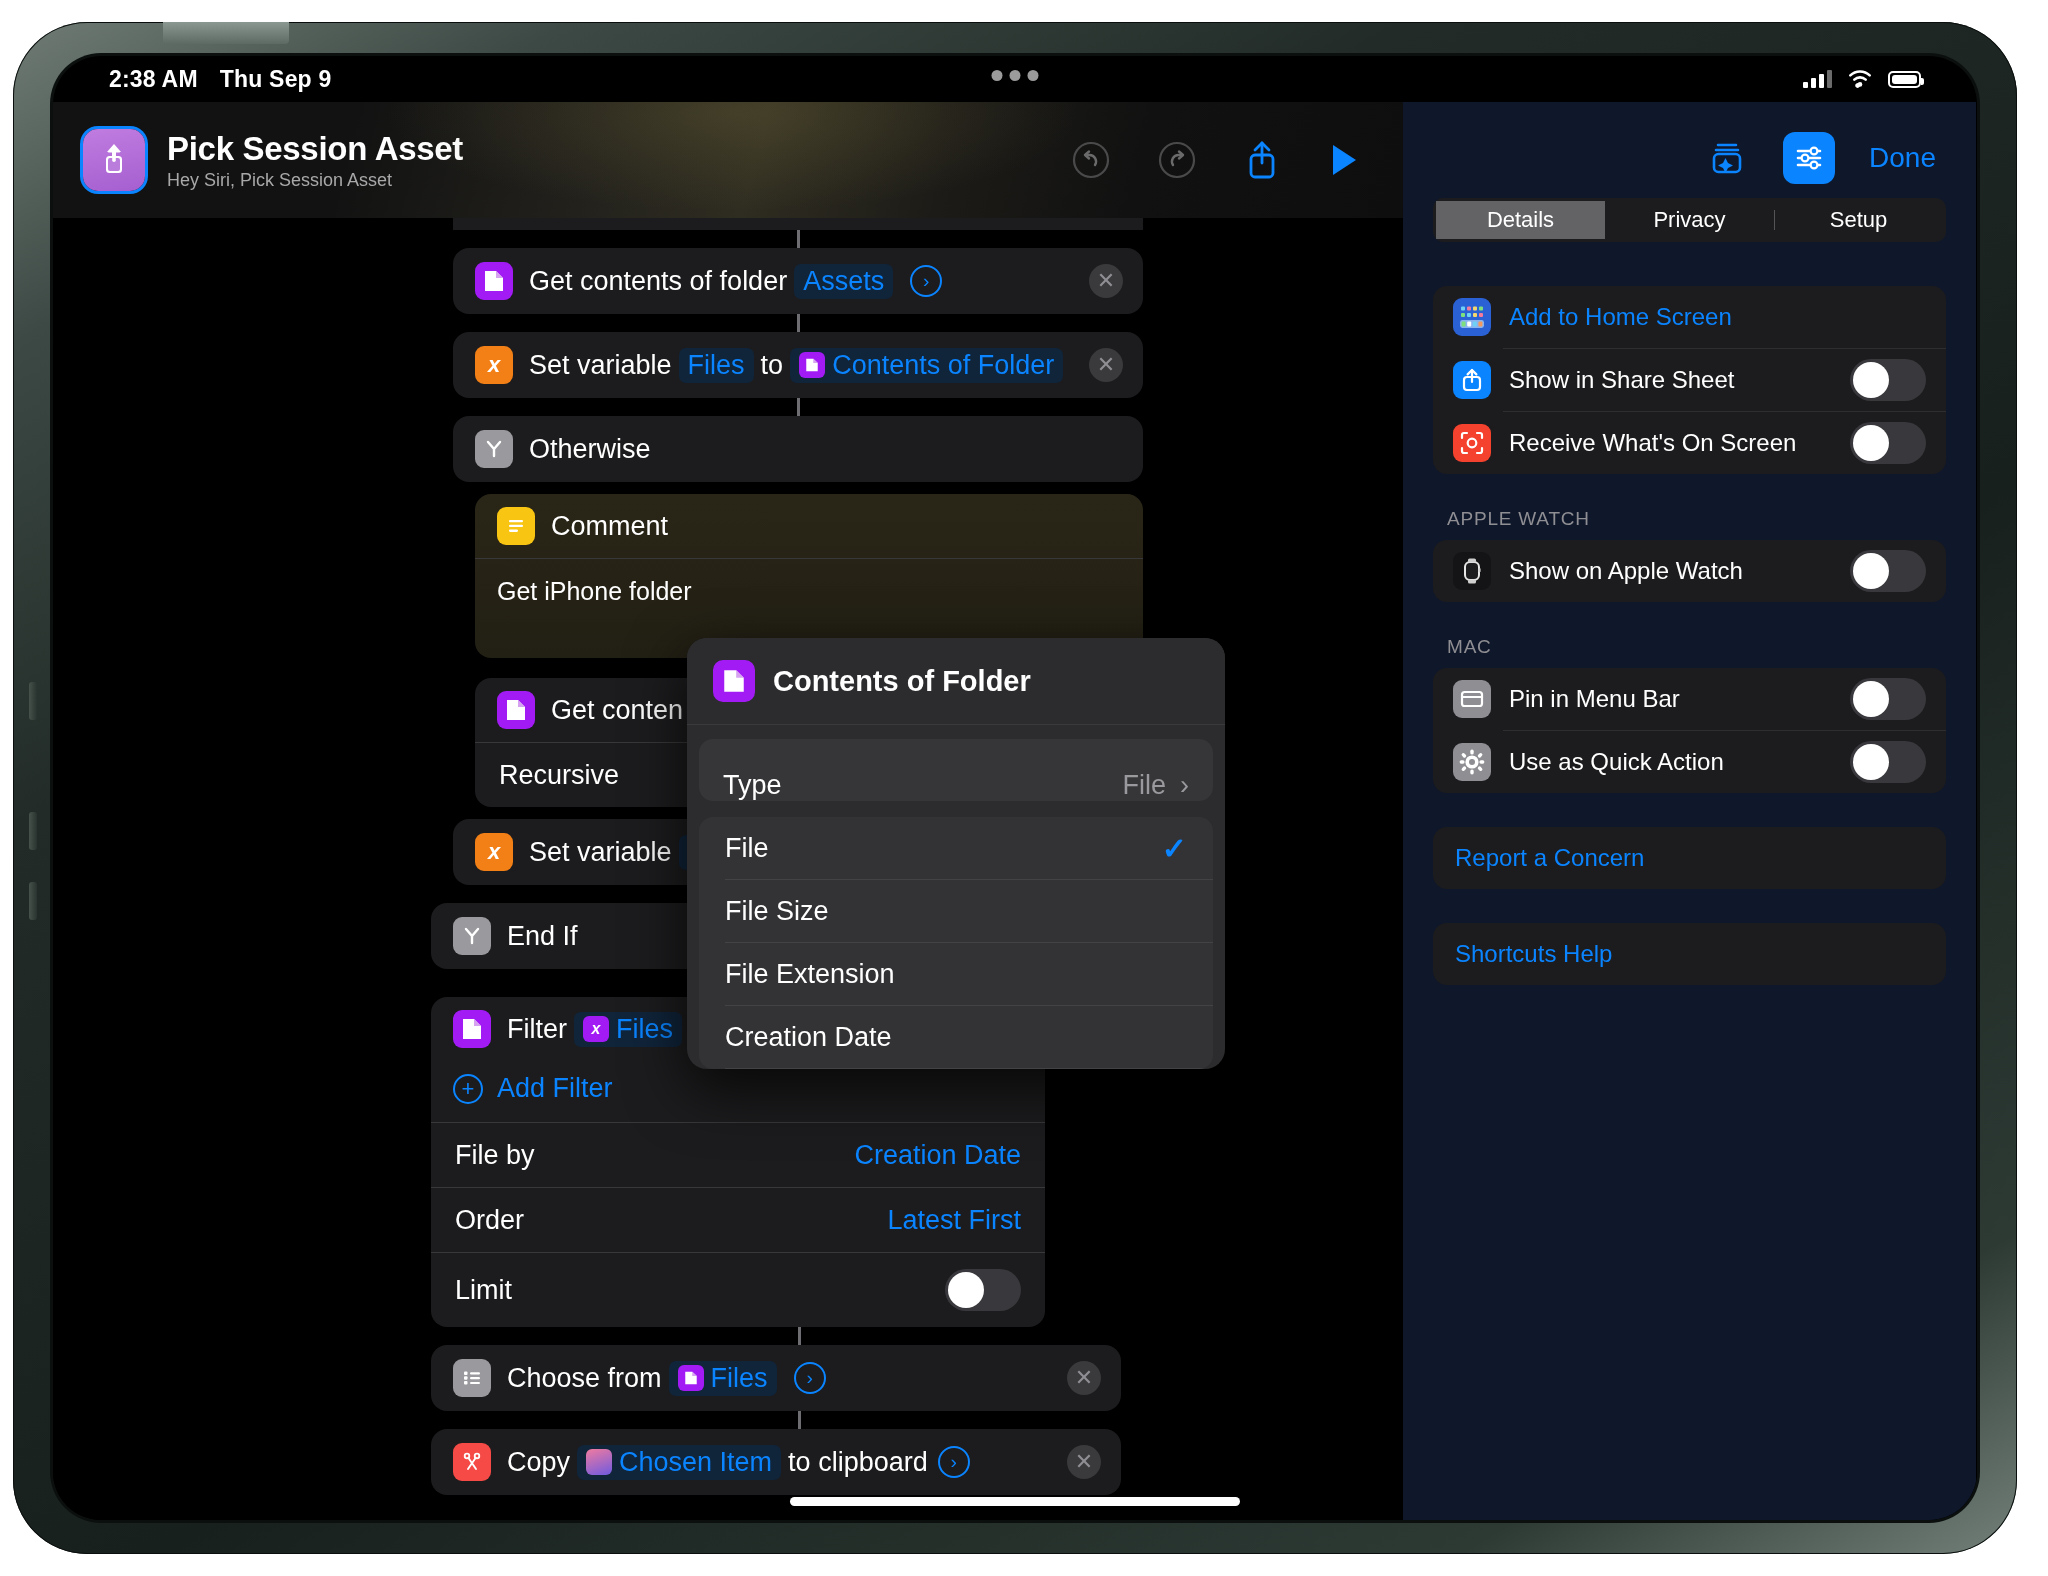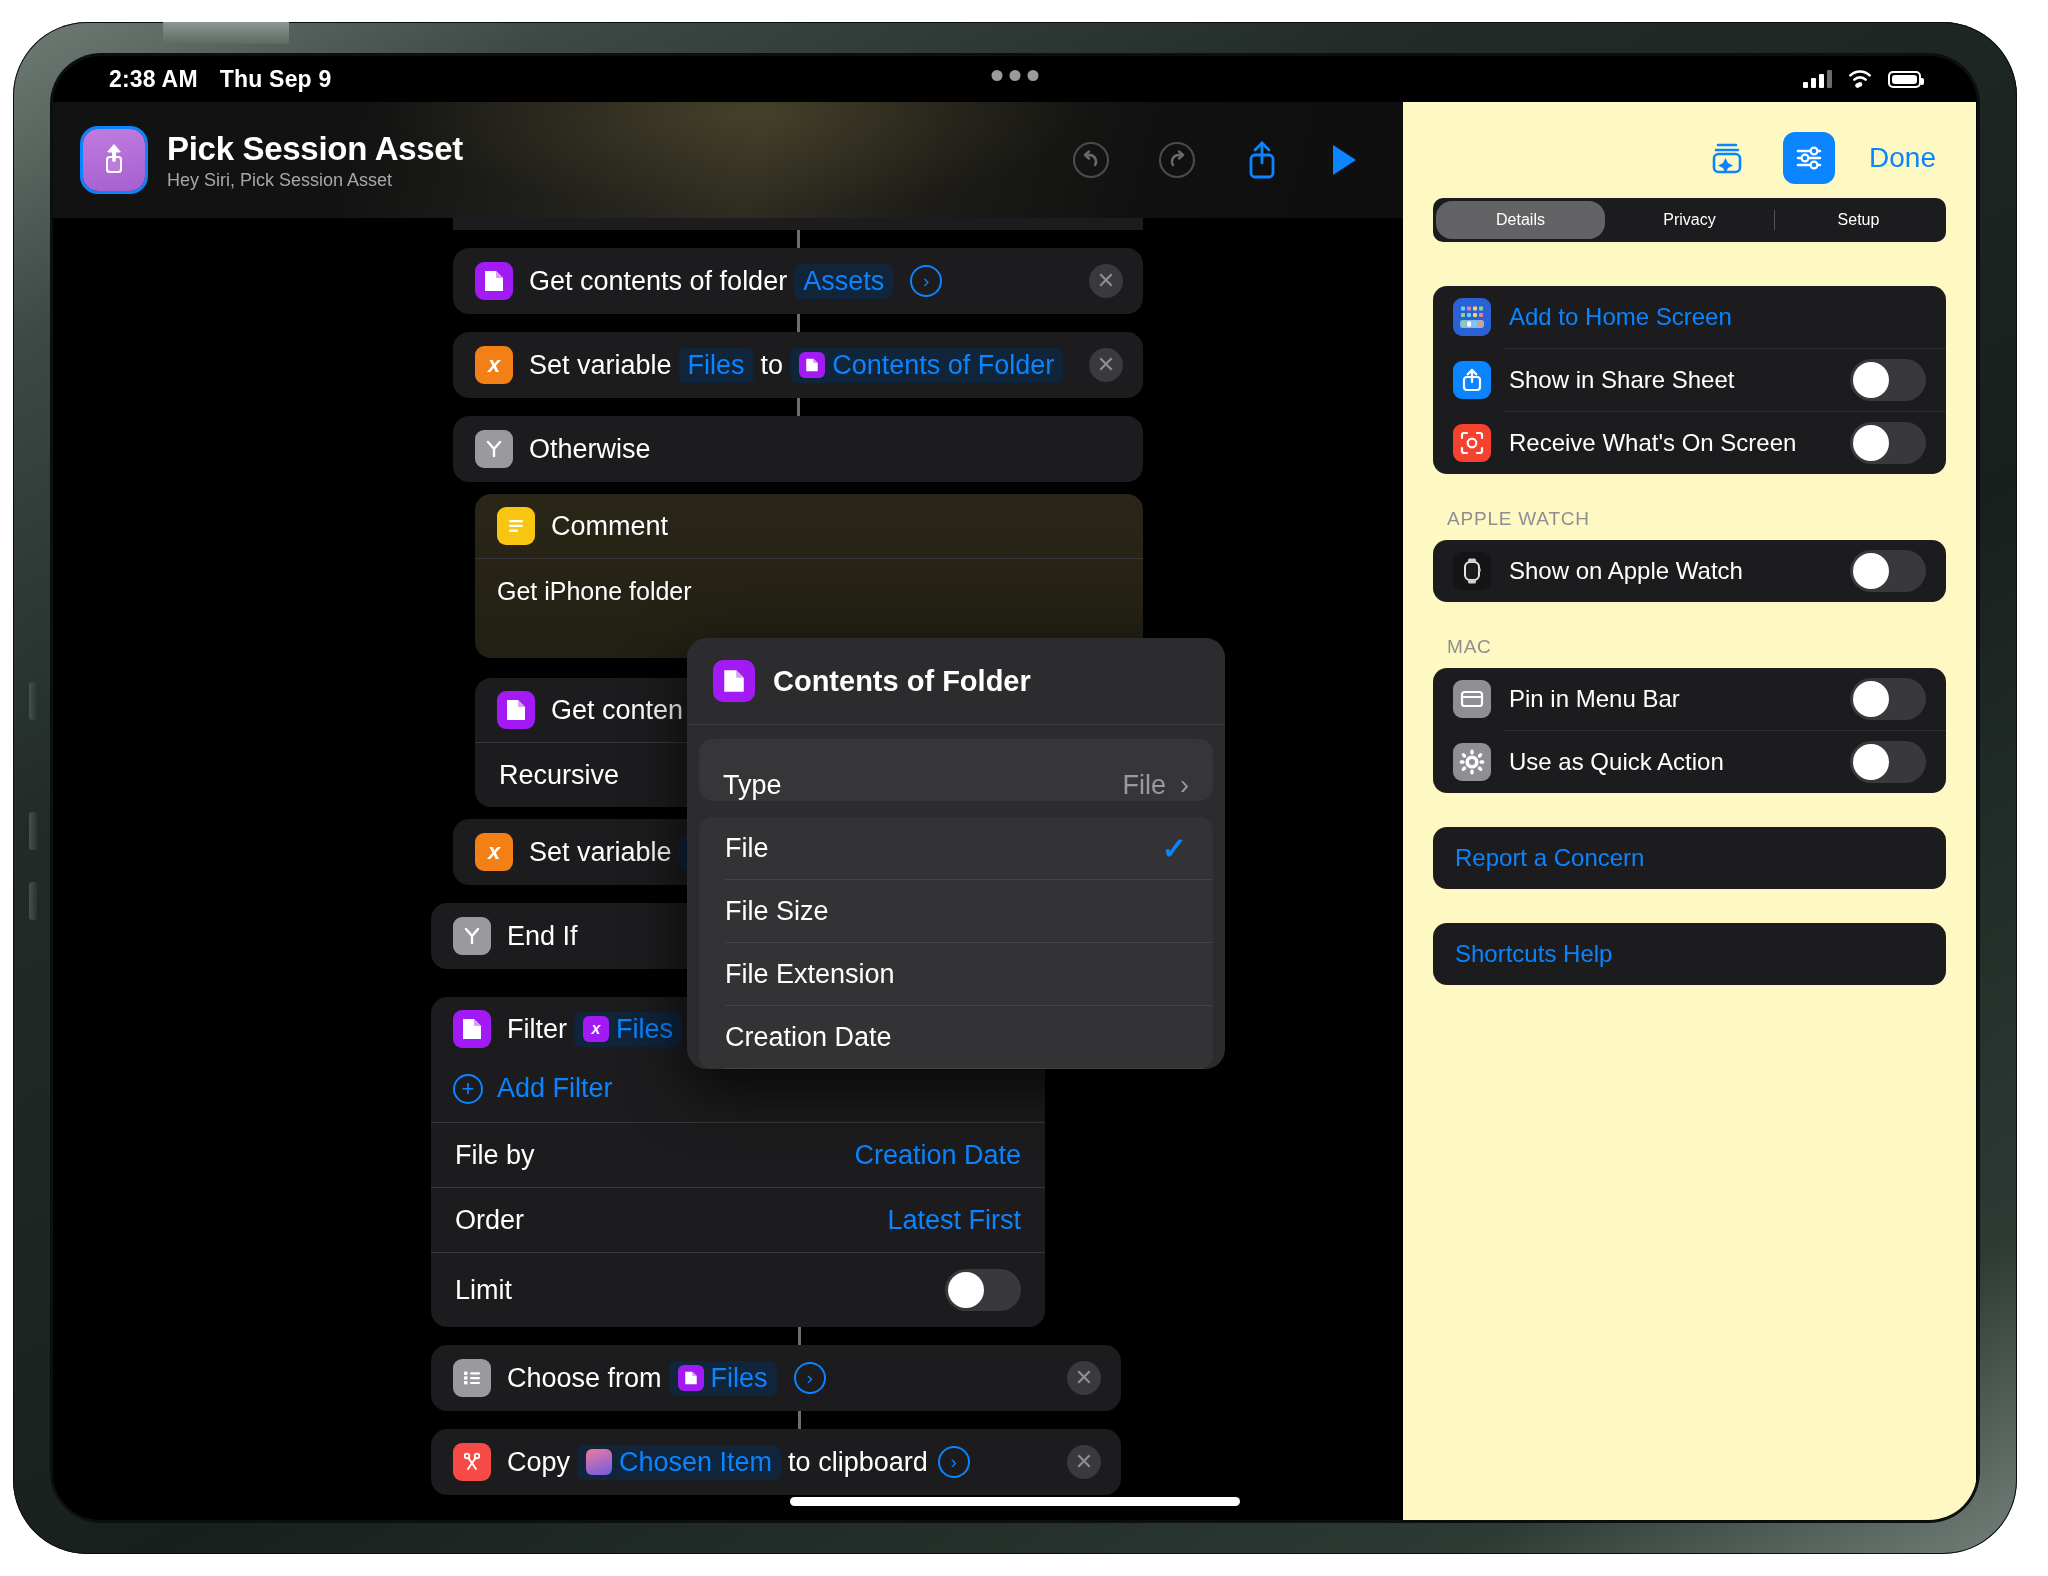--- a/index.html
+++ b/index.html
@@ -72,21 +72,21 @@
 
   
   .app {
     position: absolute; left: 0; top: 46px;
     width: 1924px; height: 1418px;
     background: #000;
     display: flex;
   }
   .editor-pane { position: relative; width: 1350px; height: 100%; overflow: hidden; }
   .divider-v { position: absolute; left: 1350px; top: 0; width: 1px; height: 100%; background: #2a2a2a; }
-  .inspector-pane { position: relative; width: 573px; height: 100%; background: #fef9c3; }
+  .inspector-pane { position: relative; width: 573px; height: 100%; background: #0f172a; }
 
   
   .navbar {
     position: relative; height: 116px; width: 100%;
     background: linear-gradient(105deg, #121212 0%, #121212 22%, #22211c 40%, #2f2d21 52%, #1c1b17 66%, #111 80%, #0e0e0e 100%);
     display: flex; align-items: center;
   }
   .shortcut-icon {
     margin-left: 30px;
     width: 62px; height: 62px; border-radius: 15px;
@@ -181,21 +181,21 @@
     min-height: 62px; padding: 0 26px; color: #fff; font-size: 27px; }
   .pop-item-sep { height:1px; background:#434345; margin-left: 26px; }
   .check { color: #0a84ff; font-size: 30px; font-weight: bold; }
 
   
   .seg {
     margin: 96px 30px 0 30px; height: 44px; background: #1c1c1e; border-radius: 10px;
     display: flex; padding: 3px; position: relative;
   }
   .seg-item { flex:1; display:flex; align-items:center; justify-content:center;
-    color:#fff; font-size: 16px; border-radius: 16px; position: relative; }
+    color:#fff; font-size: 22px; border-radius: 0; position: relative; }
   .seg-item.active { background: #636366; }
   .seg-item.sepbar:before { content:''; position:absolute; left:0; top:9px; bottom:9px;
     width:1px; background:#545458; }
   .ins-group { margin: 0 30px; background: #1c1c1e; border-radius: 14px; overflow: hidden; }
   .ins-row { display:flex; align-items:center; min-height: 62px; padding: 0 20px; gap: 18px; }
   .ins-row .label { color: #fff; font-size: 24px; flex: 1; }
   .ins-row .label.link { color: #0a84ff; }
   .ins-sep { height: 1px; background: #2e2e30; margin-left: 70px; }
   .ins-icon { width: 38px; height: 38px; border-radius: 9px; flex:0 0 auto;
     display:flex; align-items:center; justify-content:center; }

